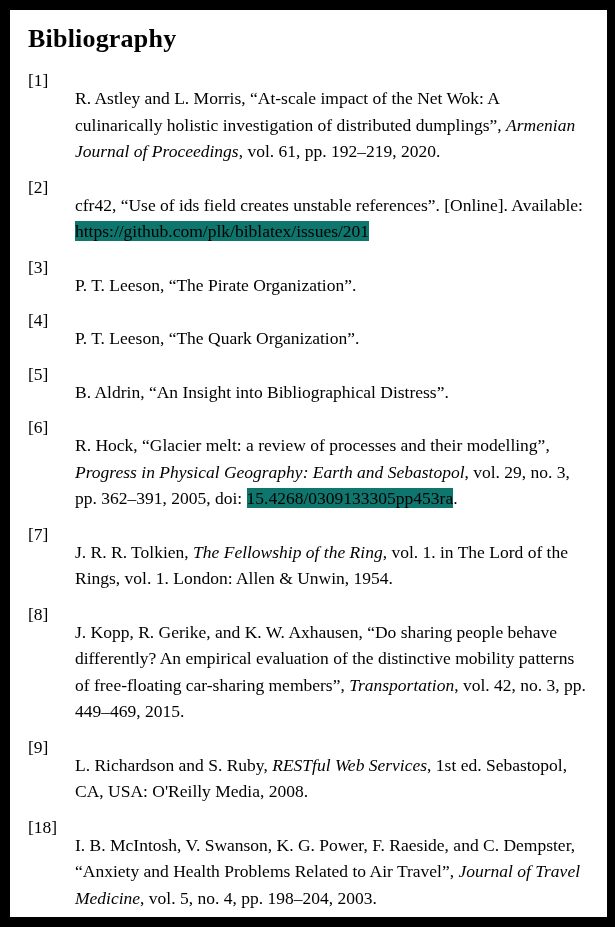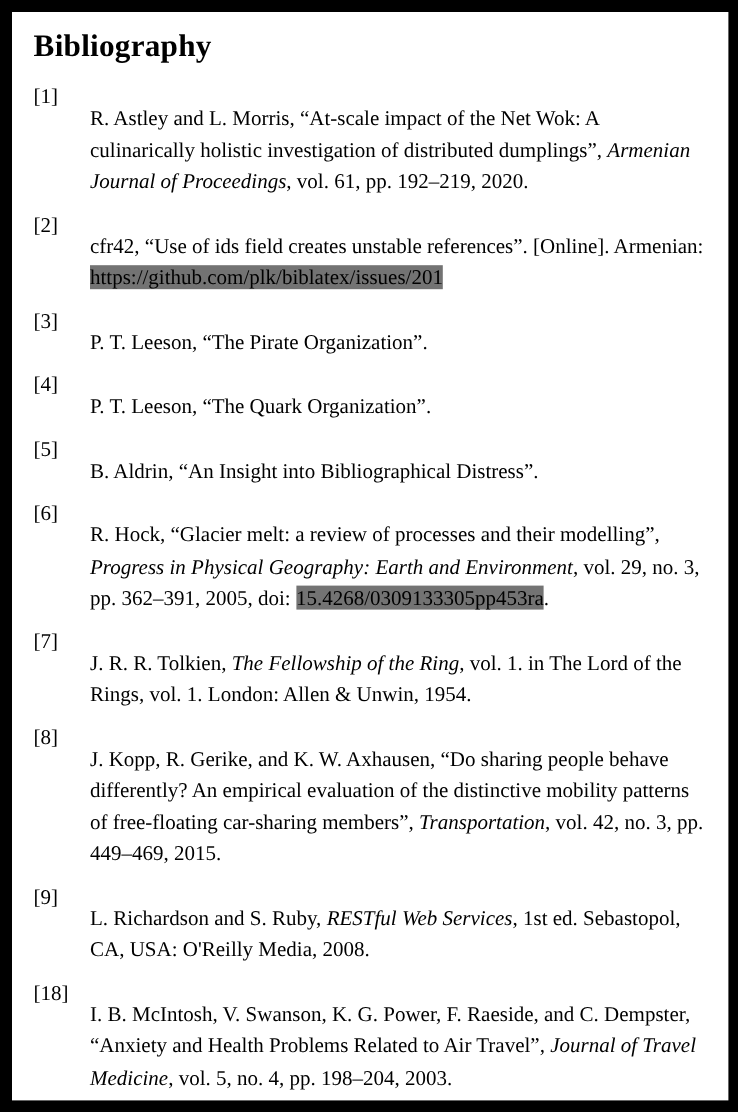--- a/index.html
+++ b/index.html
@@ -53,61 +53,61 @@
   }
   .entry-text {
     flex: 1 1 auto;
     max-width: 512px;
     margin-top: 18px;
   }
   .italic {
     font-style: italic;
   }
   .link-highlight {
-    background: #737373;
+    background: #0f766e;
     color: #000000;
     text-decoration: none;
     cursor: pointer;
   }
 </style>
 </head>
 <body>
 
 <div class="frame">
   <div class="page">
     <h1 class="page-title">Bibliography</h1>
     <div class="bib-list">
   <div class="bib-entry">
     <span class="entry-label">[1]</span>
     <span class="entry-text"><span>R. Astley and L. Morris, “At-scale impact of the Net Wok: A culinarically holistic investigation of distributed dumplings”, </span><span class="italic">Armenian Journal of Proceedings</span><span>, vol. 61, pp. 192–219, 2020.</span></span>
   </div>
 
   <div class="bib-entry">
     <span class="entry-label">[2]</span>
-    <span class="entry-text"><span>cfr42, “Use of ids field creates unstable references”. [Online]. Armenian: </span><span class="link-highlight">https://github.com/plk/biblatex/issues/201</span></span>
+    <span class="entry-text"><span>cfr42, “Use of ids field creates unstable references”. [Online]. Available: </span><span class="link-highlight">https://github.com/plk/biblatex/issues/201</span></span>
   </div>
 
   <div class="bib-entry">
     <span class="entry-label">[3]</span>
     <span class="entry-text"><span>P. T. Leeson, “The Pirate Organization”.</span></span>
   </div>
 
   <div class="bib-entry">
     <span class="entry-label">[4]</span>
     <span class="entry-text"><span>P. T. Leeson, “The Quark Organization”.</span></span>
   </div>
 
   <div class="bib-entry">
     <span class="entry-label">[5]</span>
     <span class="entry-text"><span>B. Aldrin, “An Insight into Bibliographical Distress”.</span></span>
   </div>
 
   <div class="bib-entry">
     <span class="entry-label">[6]</span>
-    <span class="entry-text"><span>R. Hock, “Glacier melt: a review of processes and their modelling”, </span><span class="italic">Progress in Physical Geography: Earth and Environment</span><span>, vol. 29, no. 3, pp. 362–391, 2005, doi: </span><span class="link-highlight">15.4268/0309133305pp453ra</span><span>.</span></span>
+    <span class="entry-text"><span>R. Hock, “Glacier melt: a review of processes and their modelling”, </span><span class="italic">Progress in Physical Geography: Earth and Sebastopol</span><span>, vol. 29, no. 3, pp. 362–391, 2005, doi: </span><span class="link-highlight">15.4268/0309133305pp453ra</span><span>.</span></span>
   </div>
 
   <div class="bib-entry">
     <span class="entry-label">[7]</span>
     <span class="entry-text"><span>J. R. R. Tolkien, </span><span class="italic">The Fellowship of the Ring</span><span>, vol. 1. in The Lord of the Rings, vol. 1. London: Allen &amp; Unwin, 1954.</span></span>
   </div>
 
   <div class="bib-entry">
     <span class="entry-label">[8]</span>
     <span class="entry-text"><span>J. Kopp, R. Gerike, and K. W. Axhausen, “Do sharing people behave differently? An empirical evaluation of the distinctive mobility patterns of free-floating car-sharing members”, </span><span class="italic">Transportation</span><span>, vol. 42, no. 3, pp. 449–469, 2015.</span></span>

